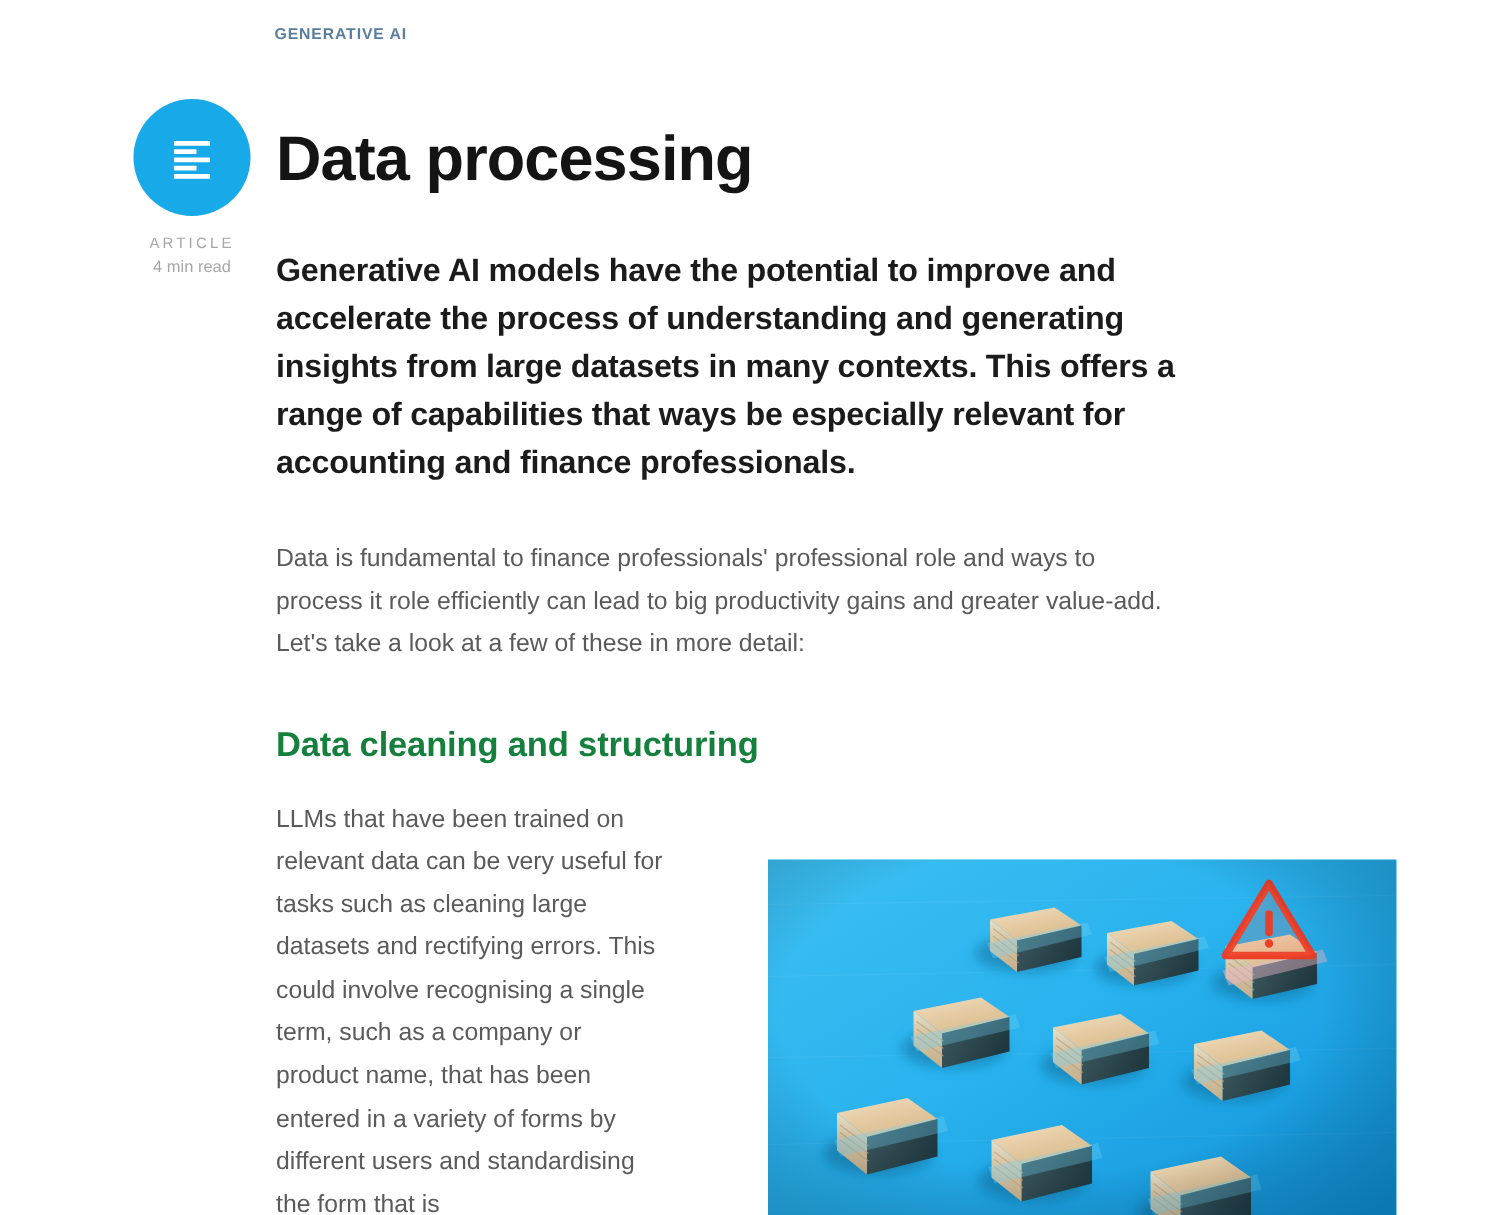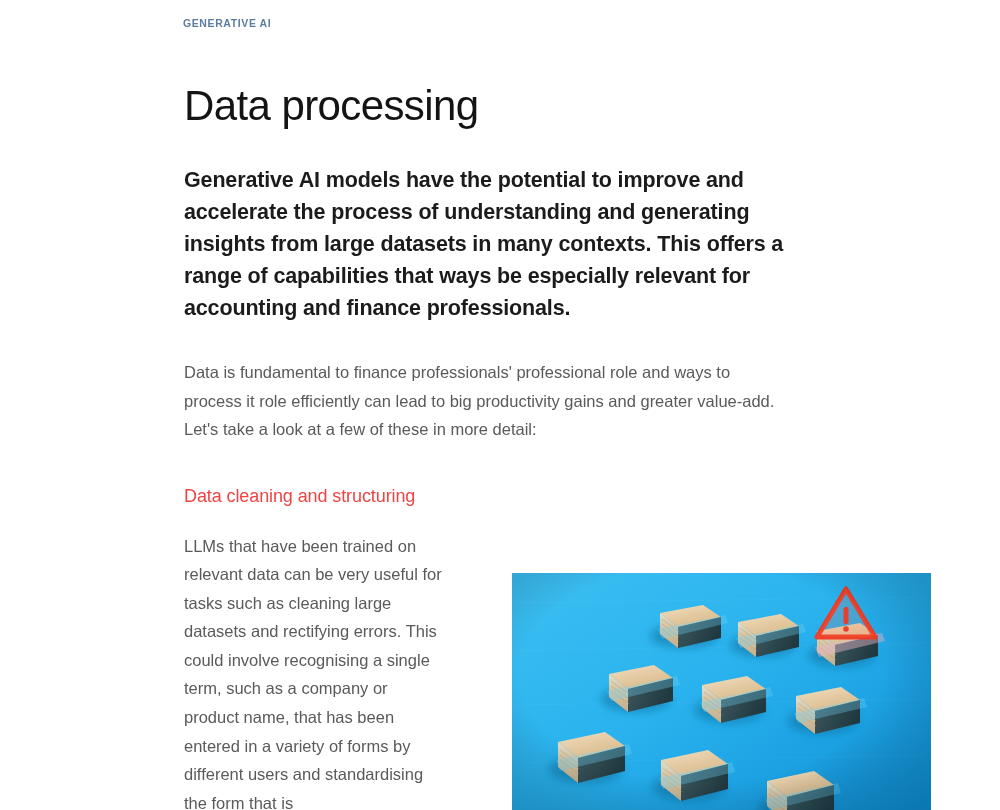--- a/index.html
+++ b/index.html
@@ -78,21 +78,21 @@
     position: absolute;
     left: 184px;
     top: 80px;
     width: 700px;
   }
 
   .article-title {
     margin: 0;
     font-size: 42px;
     line-height: 52px;
-    font-weight: 400;
+    font-weight: 700;
     letter-spacing: -0.6px;
     color: #141414;
   }
 
   .lede {
     margin: 0;
     padding-top: 32px;
     width: 625px;
     font-size: 21.5px;
     line-height: 32px;
@@ -106,25 +106,25 @@
     padding-top: 34px;
     width: 605px;
     font-size: 16.5px;
     line-height: 28.5px;
     color: #5a5a5a;
   }
 
   .subhead {
     margin: 0;
     padding-top: 40px;
-    font-size: 18px;
+    font-size: 23px;
     line-height: 24px;
-    font-weight: 400;
+    font-weight: 700;
     letter-spacing: -0.1px;
-    color: #ef4444;
+    color: #15803d;
   }
 
   
   .split {
     position: relative;
     padding-top: 24px;
   }
   .split-col-text {
     width: 262px;
     font-size: 16.5px;
@@ -154,20 +154,35 @@
   
   .vis-hidden { position:absolute; width:1px; height:1px; overflow:hidden; clip:rect(0 0 0 0); }
 </style>
 </head>
 <body>
 
 <div class="page">
 
   <div class="eyebrow">GENERATIVE AI</div>
 
+  <div class="meta-rail">
+    <div class="badge-circle">
+      <span class="doc-icon">
+        <svg viewBox="0 0 30 30" width="30" height="30" aria-hidden="true">
+          <rect x="3" y="4" width="24" height="3.2" rx="0.4" fill="#ffffff"></rect>
+          <rect x="3" y="9.5" width="15" height="3.2" rx="0.4" fill="#ffffff"></rect>
+          <rect x="3" y="15" width="24" height="3.2" rx="0.4" fill="#ffffff"></rect>
+          <rect x="3" y="20.5" width="15" height="3.2" rx="0.4" fill="#ffffff"></rect>
+          <rect x="3" y="26" width="24" height="3.2" rx="0.4" fill="#ffffff"></rect>
+        </svg>
+      </span>
+    </div>
+    <div class="meta-kicker">ARTICLE</div>
+    <div class="meta-readtime">4 min read</div>
+  </div>
 
   <div class="content">
 
     <h1 class="article-title">Data processing</h1>
 
     <p class="lede">Generative AI models have the potential to improve and accelerate the process of understanding and generating insights from large datasets in many contexts. This offers a range of capabilities that ways be especially relevant for accounting and finance professionals.</p>
 
     <p class="body-para">Data is fundamental to finance professionals' professional role and ways to process it role efficiently can lead to big productivity gains and greater value-add. Let's take a look at a few of these in more detail:</p>
 
     <h2 class="subhead">Data cleaning and structuring</h2>

